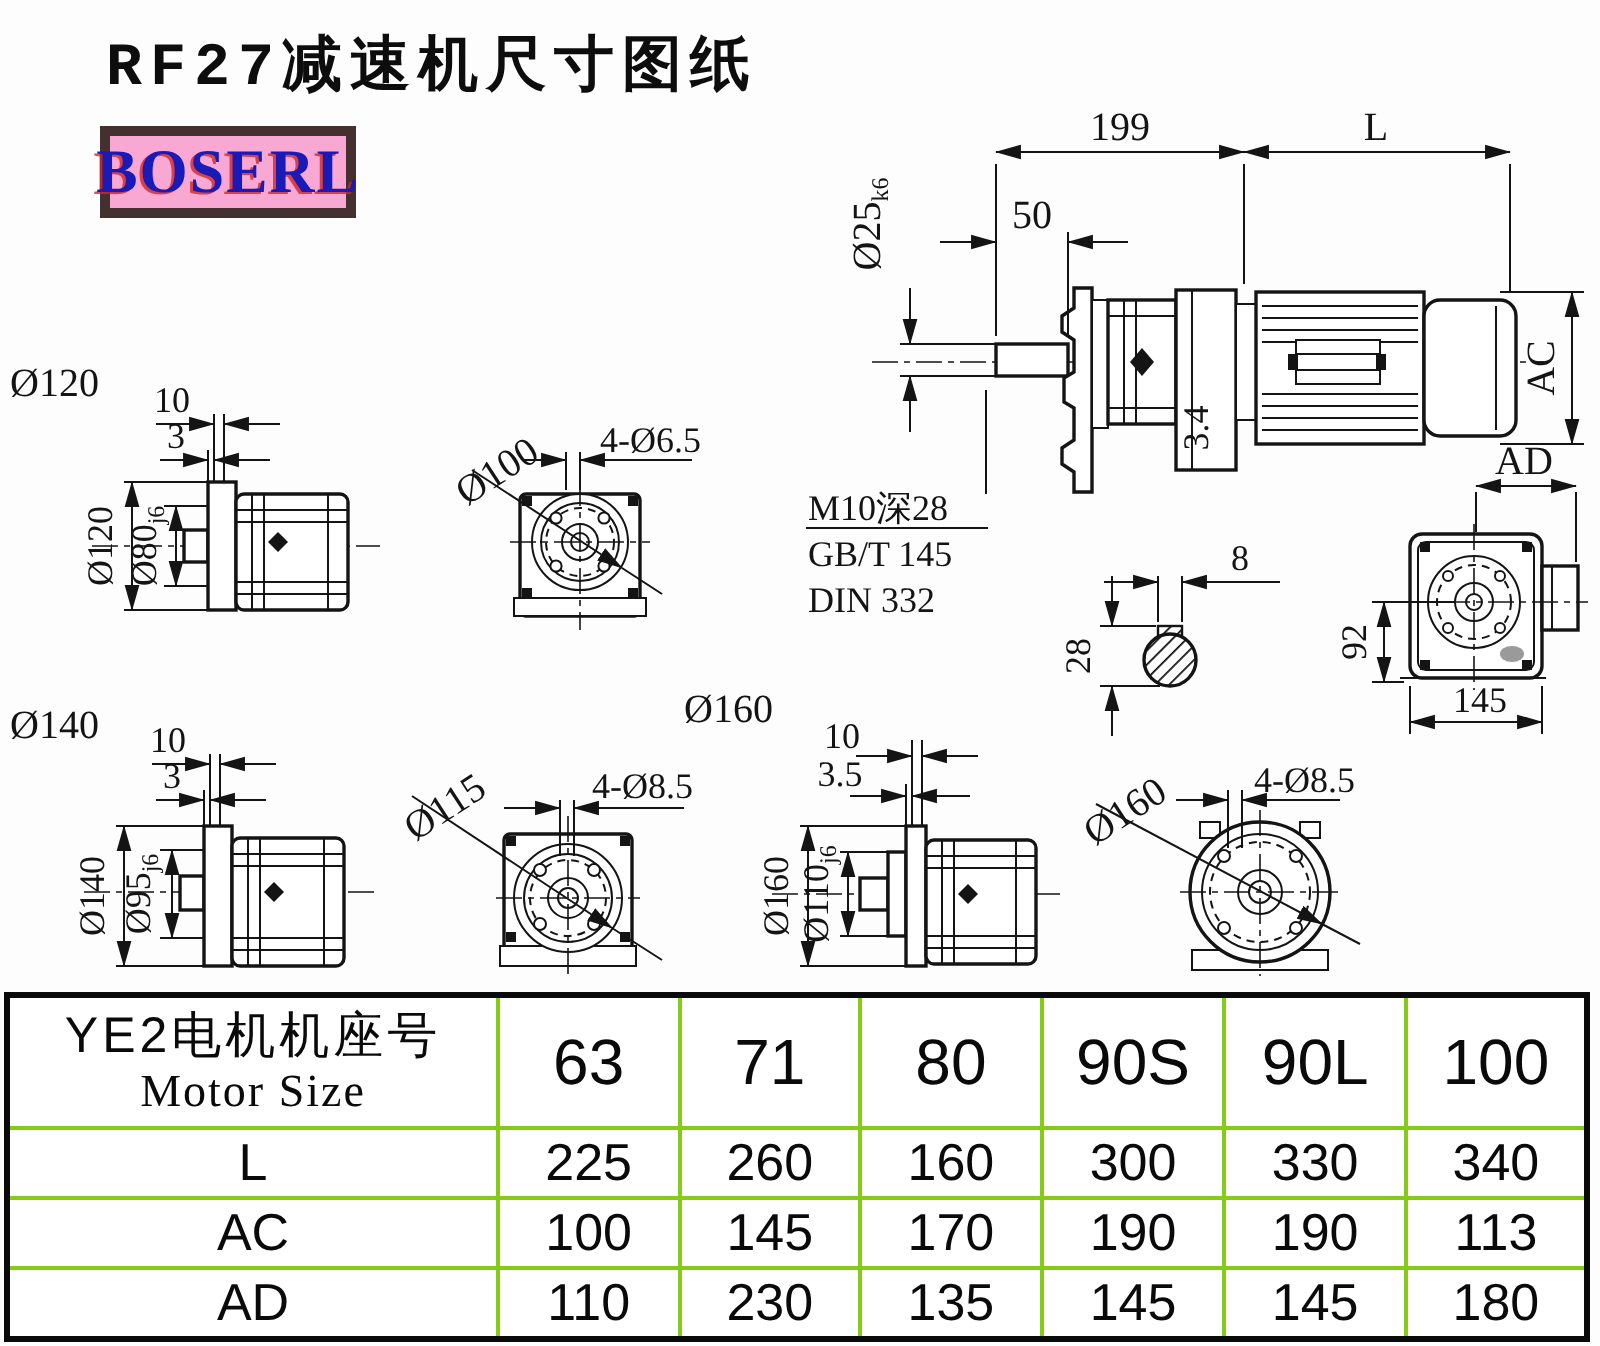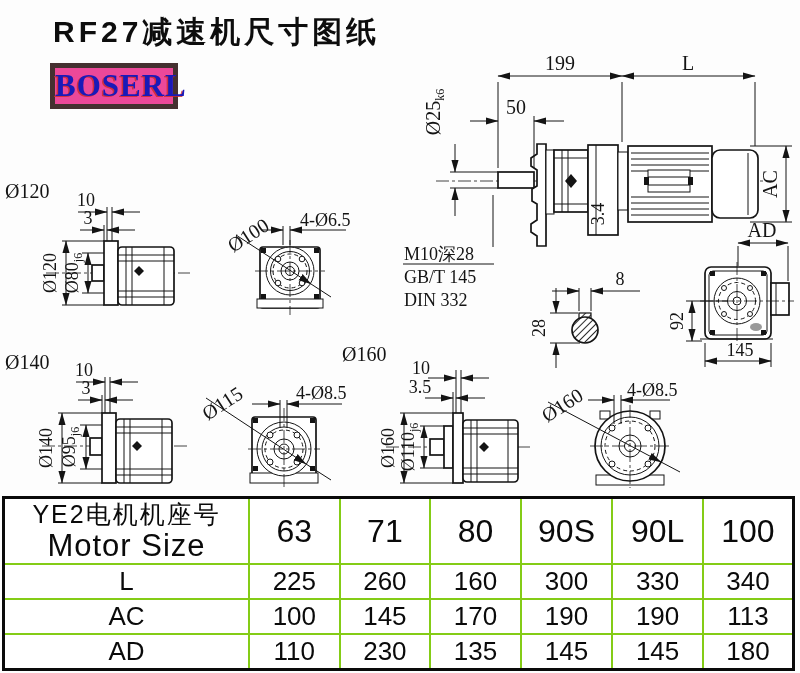--- a/index.html
+++ b/index.html
@@ -1,41 +1,41 @@
 <!DOCTYPE html>
 <html><head>
 <meta charset="utf-8">
 <style>
   html,body{margin:0;padding:0;background:#888;}
   #stage{position:relative;width:800px;height:673px;background:#fdfdfd;overflow:hidden;
          font-family:"Liberation Sans",sans-serif;}
   .abs{position:absolute;}
   #title{left:53px;top:12px;font-size:30px;font-weight:bold;color:#0d0d0d;
-         letter-spacing:4px;font-family:Liberation Sans, sans-serif;}
-  #logo{left:50px;top:63px;width:118px;height:36px;border:5px solid #453030;background:#ec4899;
-        display:flex;align-items:center;}
+         letter-spacing:4px;font-family:Liberation Mono, monospace;}
+  #logo{left:50px;top:63px;width:118px;height:36px;border:5px solid #453030;background:#f9a8d4;
+        display:flex;align-items:center;justify-content:center;}
   #logo span{font-family:"Liberation Serif",serif;font-size:31px;font-weight:bold;color:#1a1ab8;
         letter-spacing:1px;text-shadow:-1.5px 1px 0 rgba(205,40,40,.8);}
   svg text{font-family:"Liberation Serif",serif;fill:#141414;}
   .dim{font-size:18px;}
   .dimL{font-size:20px;}
   .sub{font-size:12px;}
   .ln{stroke:#141414;stroke-width:1;fill:none;}
   .bd{stroke:#141414;stroke-width:1.7;fill:#fff;}
   .bd2{stroke:#141414;stroke-width:1;fill:#fff;}
   .cl{stroke:#141414;stroke-width:.8;stroke-dasharray:13 3 3 3;fill:none;}
   .dash{stroke-dasharray:4 3;}
   .blk{fill:#141414;stroke:none;}
   #dims-table{left:2px;top:496px;width:793px;border-collapse:collapse;table-layout:fixed;
         color:#0a0a0a;background:#fff;border:3px solid #0a0a0a;}
   #dims-table td{border:2px solid #84cc16;text-align:center;vertical-align:middle;padding:0;}
   .hrow td{height:64px;}
   .drow td{height:33px;font-size:26px;}
   .hzh{font-size:25px;letter-spacing:2px;line-height:1.2;}
-  .hen{font-family:Liberation Sans, sans-serif;font-size:31px;letter-spacing:1px;line-height:1.1;}
+  .hen{font-family:Liberation Serif, serif;font-size:23px;letter-spacing:1px;line-height:1.1;}
   .hcol{font-size:32px;}
 </style>
 </head>
 <body>
 
 <div id="stage">
 
   <div id="title" class="abs">RF27减速机尺寸图纸</div>
   <div id="logo" class="abs">
     <span>BOSERL</span>

